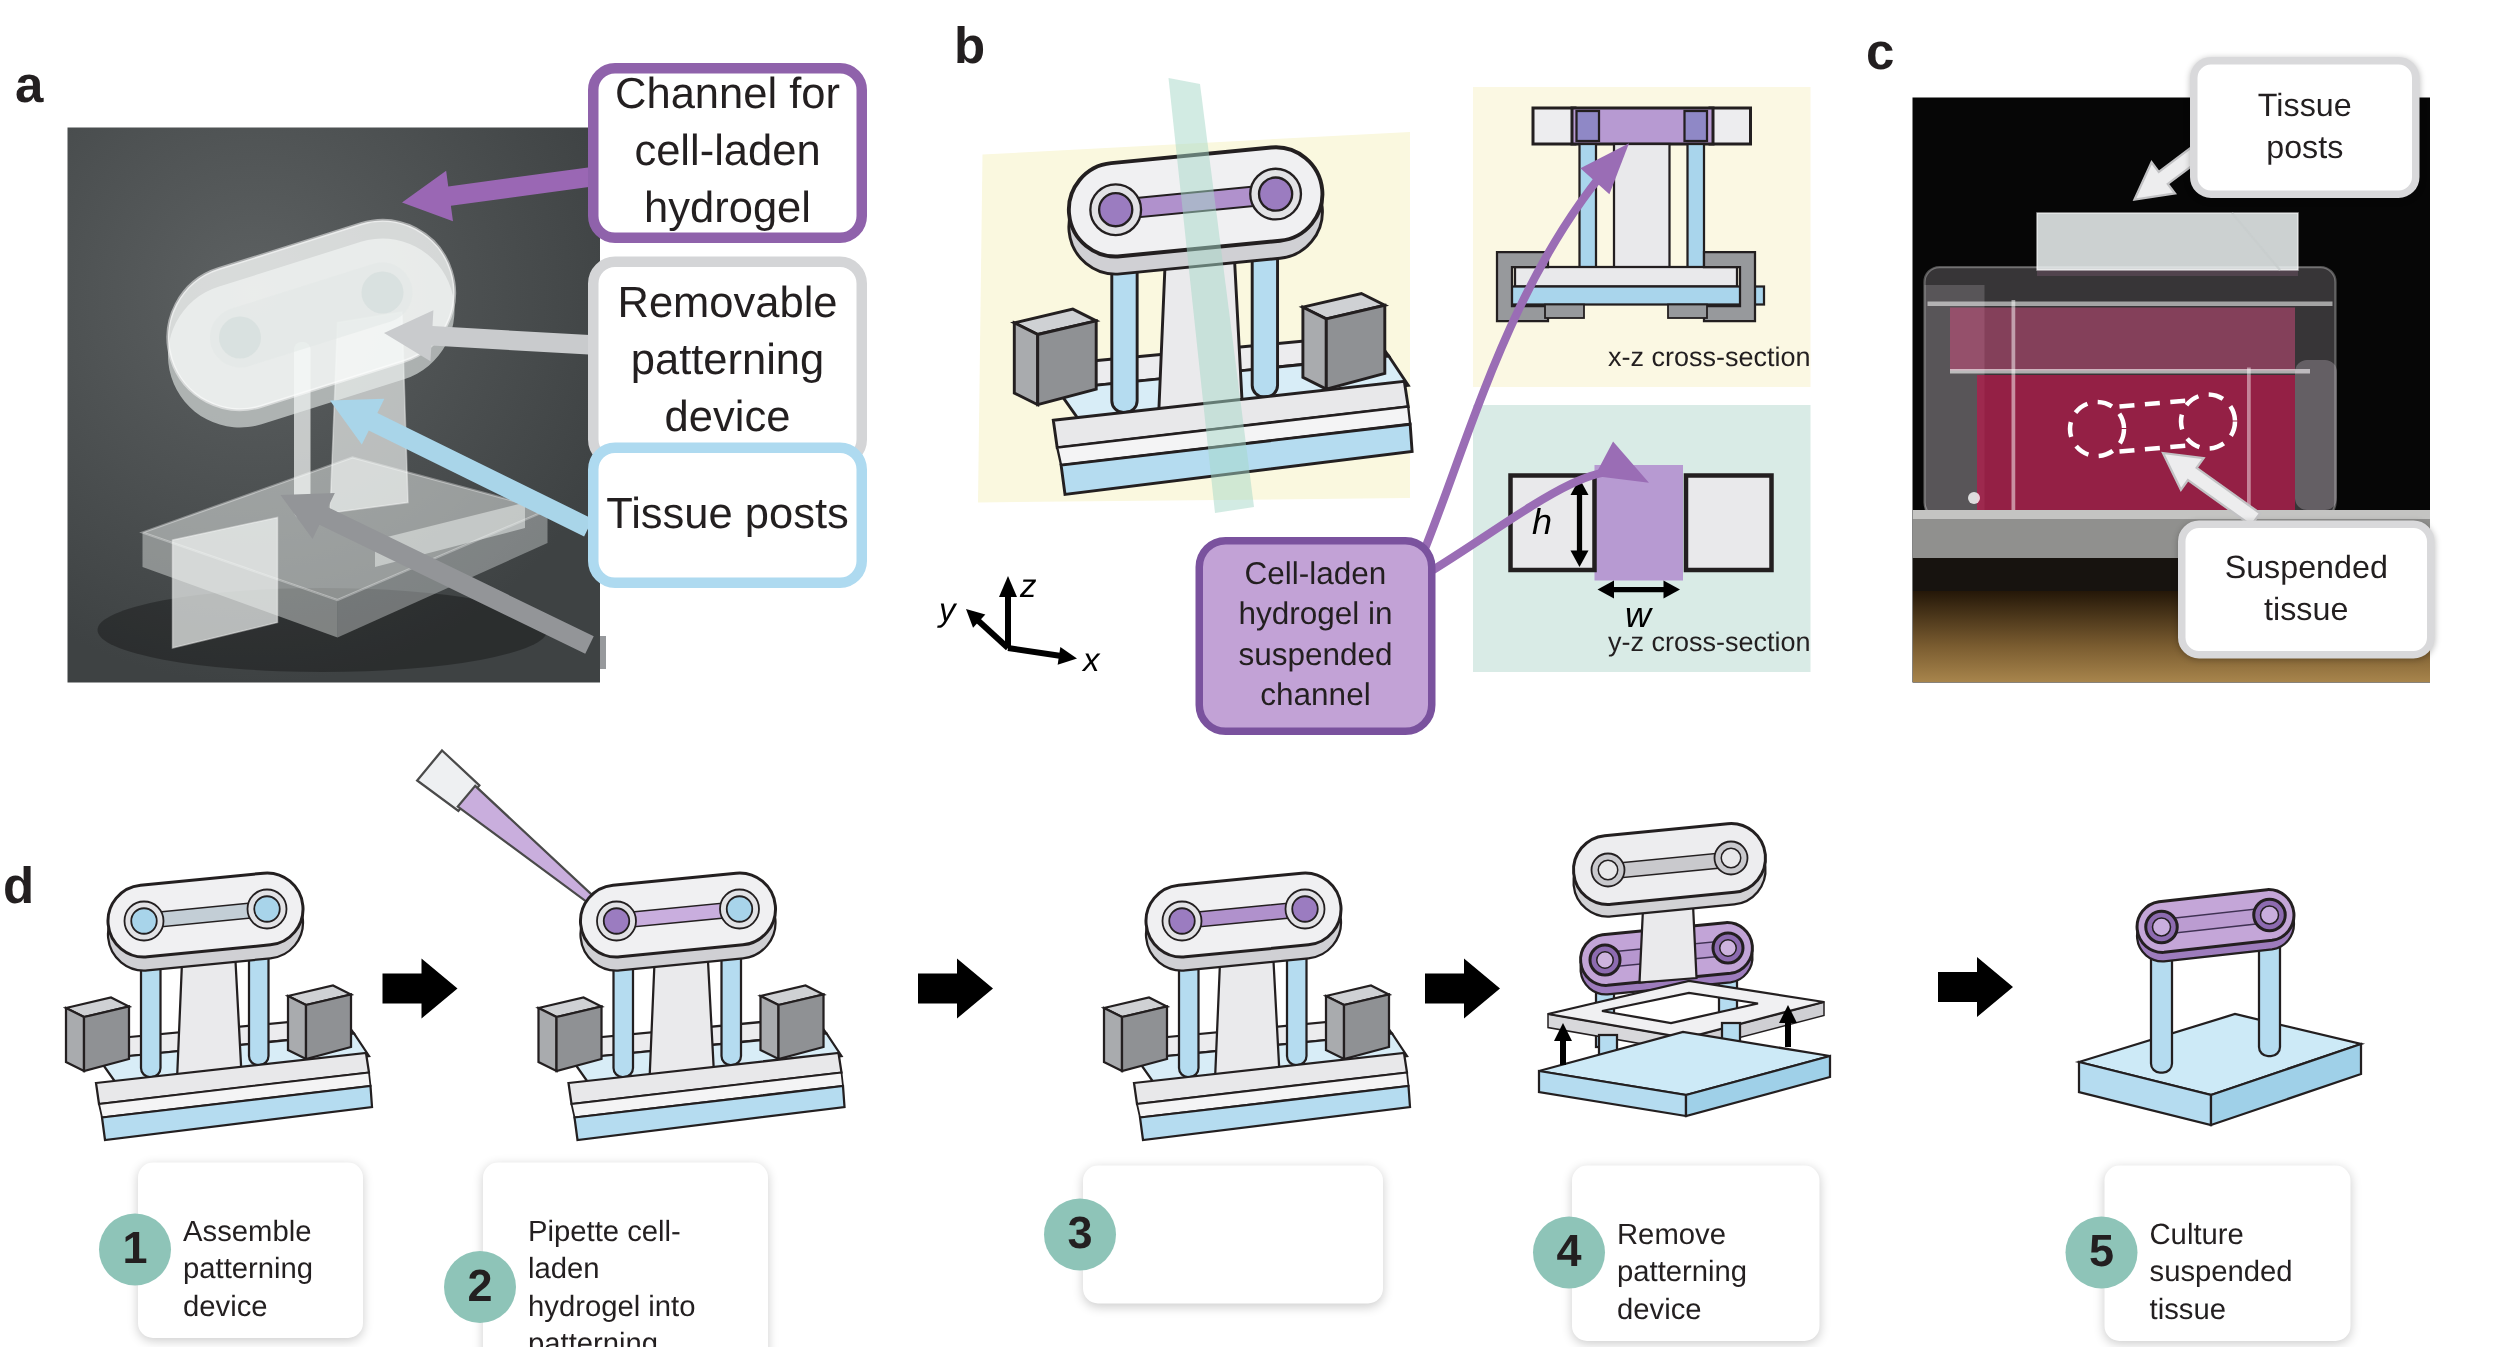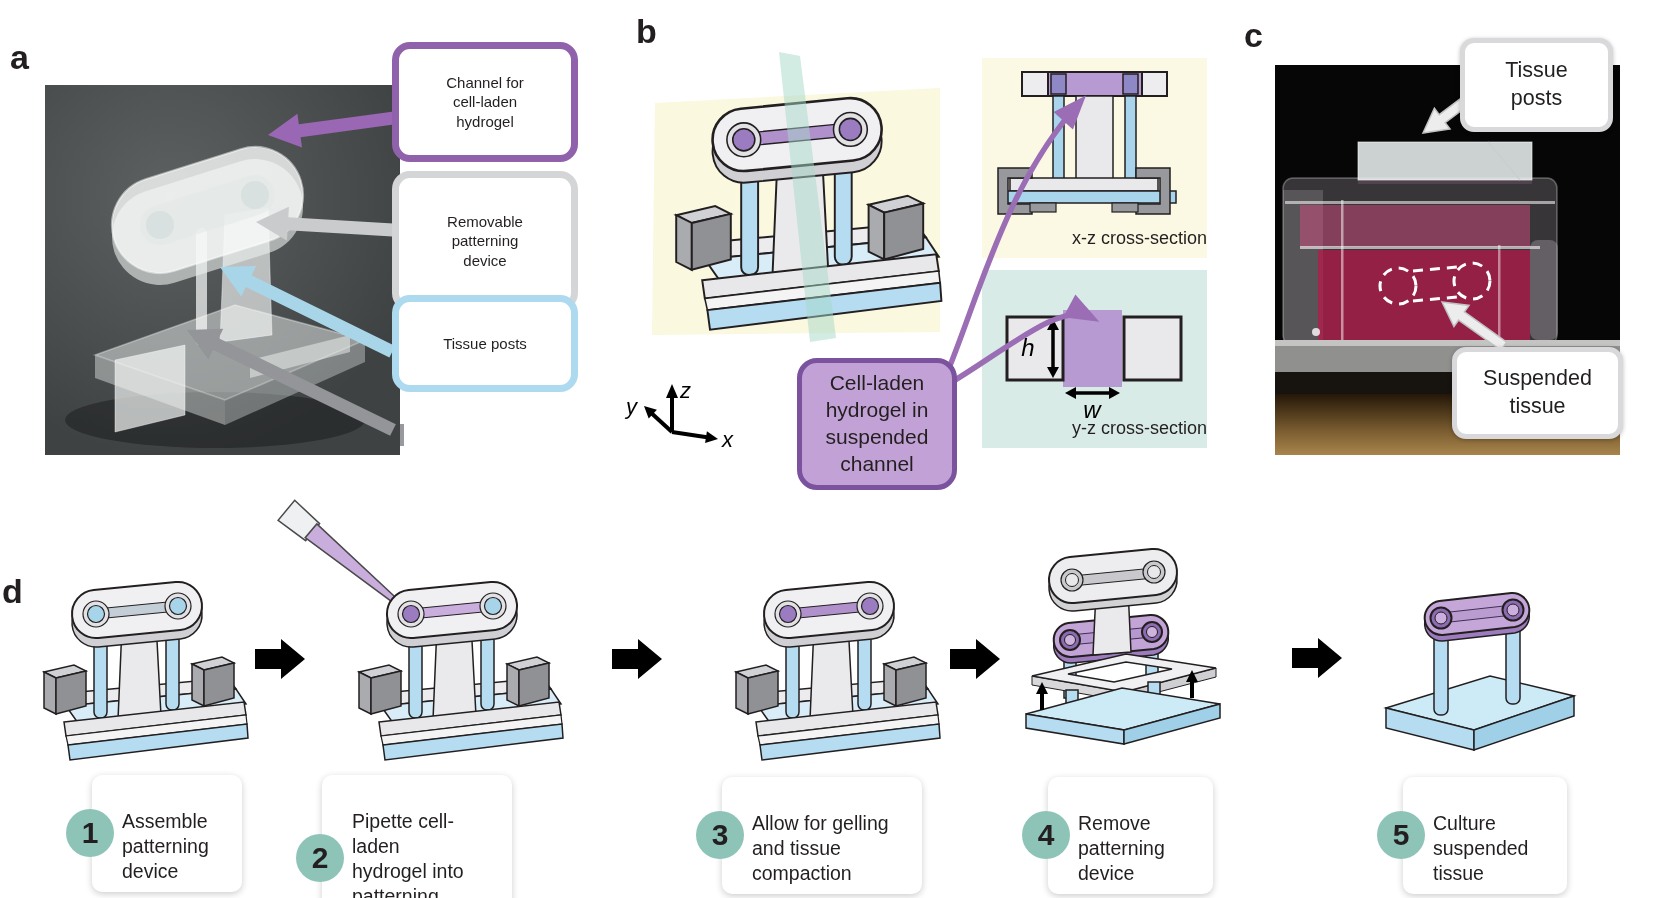--- a/index.html
+++ b/index.html
@@ -5,21 +5,21 @@
   html,body{margin:0;padding:0;background:#ffffff;}
   #fig{position:relative;width:1662px;height:898px;background:#fff;overflow:hidden;
        font-family:"Liberation Sans",sans-serif;color:#231f20;}
   .panel-label{position:absolute;font-size:34px;font-weight:700;z-index:6;}
   .ml{white-space:pre-line;}
   svg.layer{position:absolute;z-index:2;}
   
   #photo-a{position:absolute;left:45px;top:85px;width:355px;height:370px;
            background:radial-gradient(circle at 35% 30%, #5d6162, #3e4243 75%);overflow:hidden;z-index:1;}
   .callout{position:absolute;background:#fff;border-radius:18px;display:flex;align-items:center;justify-content:center;
-           text-align:center;font-size:15px;line-height:1.3;z-index:5;box-sizing:border-box;}
+           text-align:center;font-size:29px;line-height:1.3;z-index:5;box-sizing:border-box;}
   .stub{position:absolute;width:30px;height:22px;z-index:0;}
   
   .bcard{position:absolute;z-index:1;}
   .bcap{position:absolute;left:0;right:0;bottom:9px;text-align:right;font-size:18px;}
   #pbox{position:absolute;left:797px;top:358px;width:160px;height:132px;background:#c2a2d6;
         border:5px solid #7a529e;border-radius:20px;display:flex;align-items:center;justify-content:center;
         text-align:center;font-size:21px;line-height:1.28;z-index:5;box-sizing:border-box;}
   
   #photo-c{position:absolute;left:1275px;top:65px;width:345px;height:390px;background:#060606;overflow:hidden;z-index:1;}
   .c-callout{position:absolute;background:#fff;border:5px solid #d9d9db;border-radius:14px;display:flex;
@@ -307,23 +307,20 @@
 device</div>
   </div>
   <div class="step-card" style="left:322px;top:775px;width:190px;">
     <span class="badge">2</span>
     <div class="step-text ml">Pipette cell-laden
 hydrogel into
 patterning device</div>
   </div>
   <div class="step-card" style="left:722px;top:777px;width:200px;">
     <span class="badge">3</span>
-    <div class="step-text ml">Allow for gelling
-and tissue
-compaction</div>
   </div>
   <div class="step-card" style="left:1048px;top:777px;width:165px;">
     <span class="badge">4</span>
     <div class="step-text ml">Remove
 patterning
 device</div>
   </div>
   <div class="step-card" style="left:1403px;top:777px;width:164px;">
     <span class="badge">5</span>
     <div class="step-text ml">Culture

